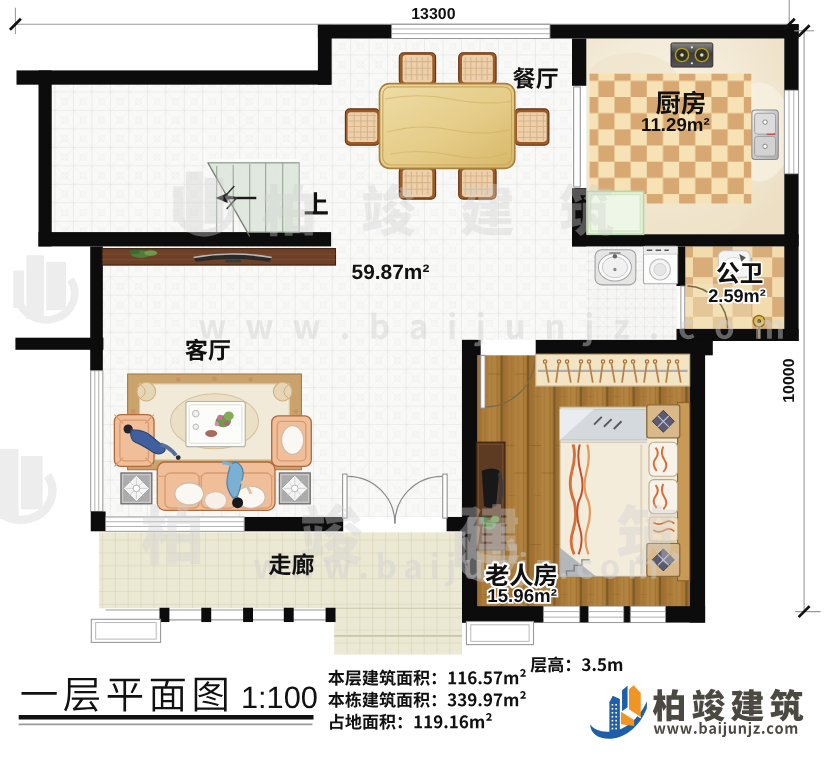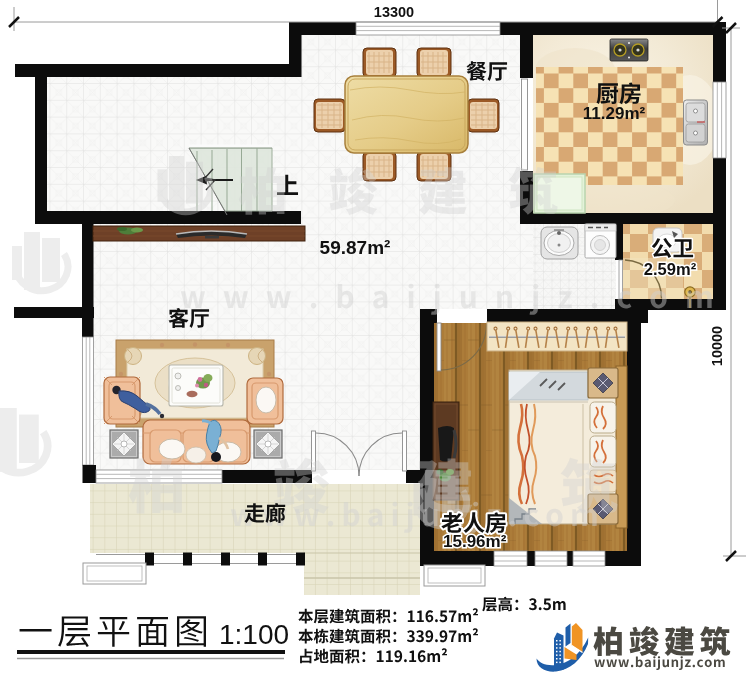--- a/index.html
+++ b/index.html
@@ -1,14 +1,14 @@
 <!DOCTYPE html>
 <html><head><meta charset="utf-8"><style>
 html,body{margin:0;padding:0;background:#fff;}
-#plan{position:relative;width:750px;height:688px;overflow:hidden;font-family:"Liberation Sans",sans-serif;border-radius:29px;}
+#plan{position:relative;width:750px;height:688px;overflow:hidden;font-family:"Liberation Sans",sans-serif;}
 </style></head><body>
 <div id="plan">
 <svg width="750" height="688" viewBox="0 0 750 688">
 <defs>
 <pattern id="tile" width="16.8" height="16.8" patternUnits="userSpaceOnUse">
  <rect width="16.8" height="16.8" fill="#f9f9f8"></rect>
  <path d="M0 0L16.8 16.8M16.8 0L0 16.8" stroke="#f1f1f0" stroke-width="0.7"></path>
  <rect x="5.9" y="5.9" width="5" height="5" fill="none" stroke="#f2f2f1" stroke-width="0.7"></rect>
  <path d="M16.8 0V16.8H0" fill="none" stroke="#e0e0df" stroke-width="1"></path>
 </pattern>

